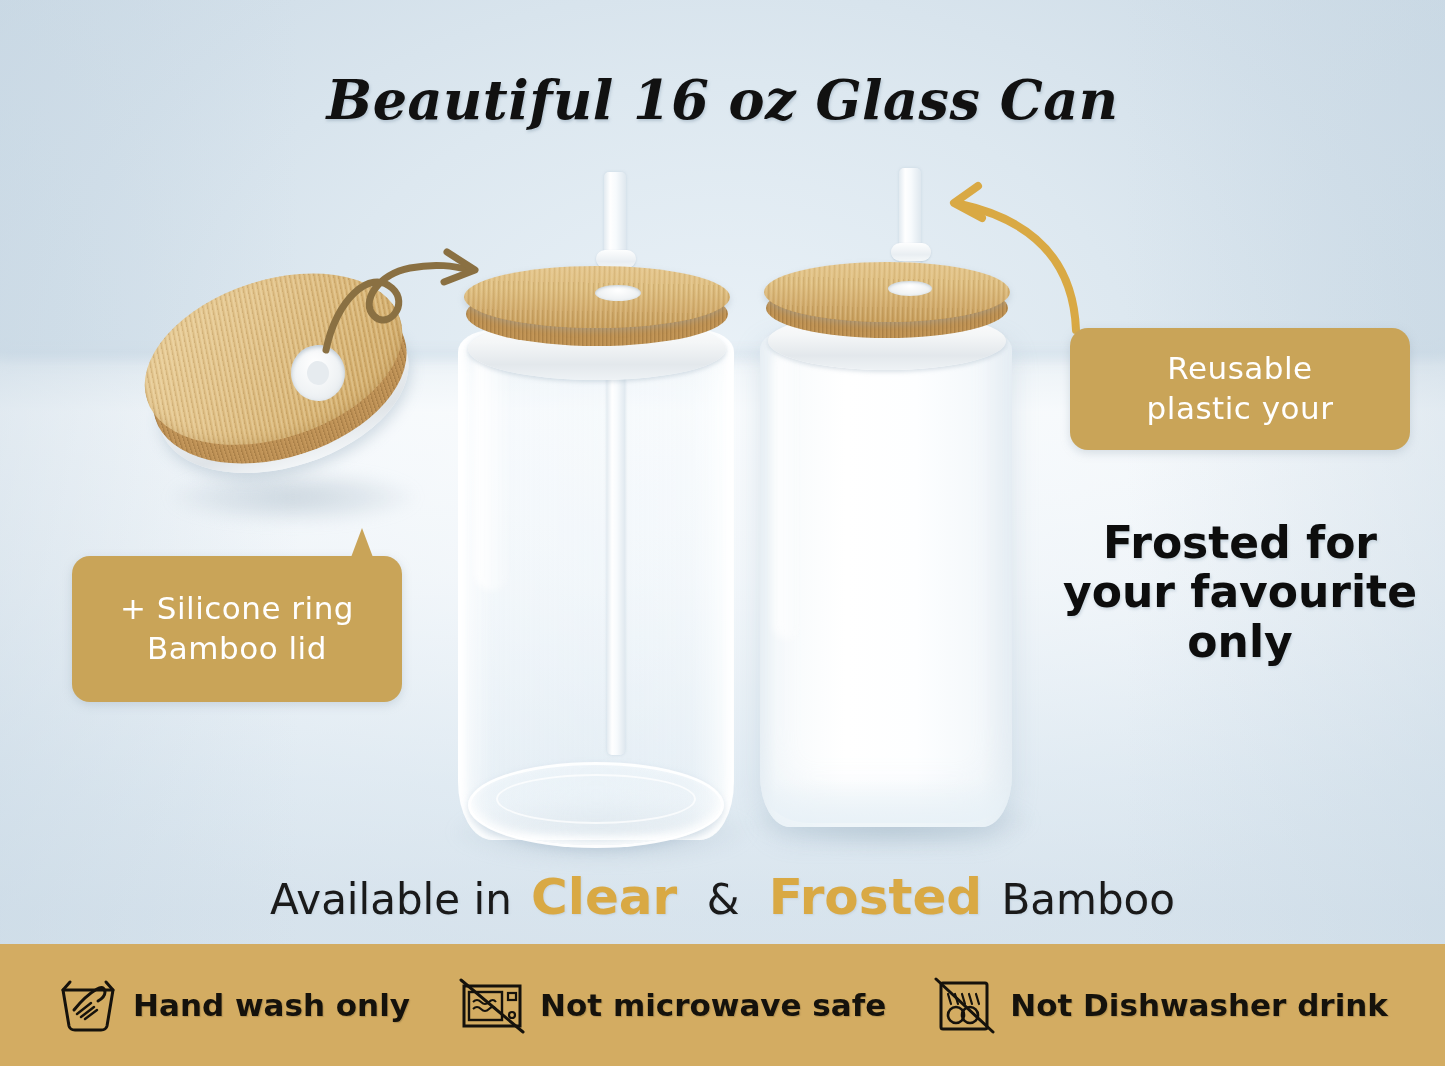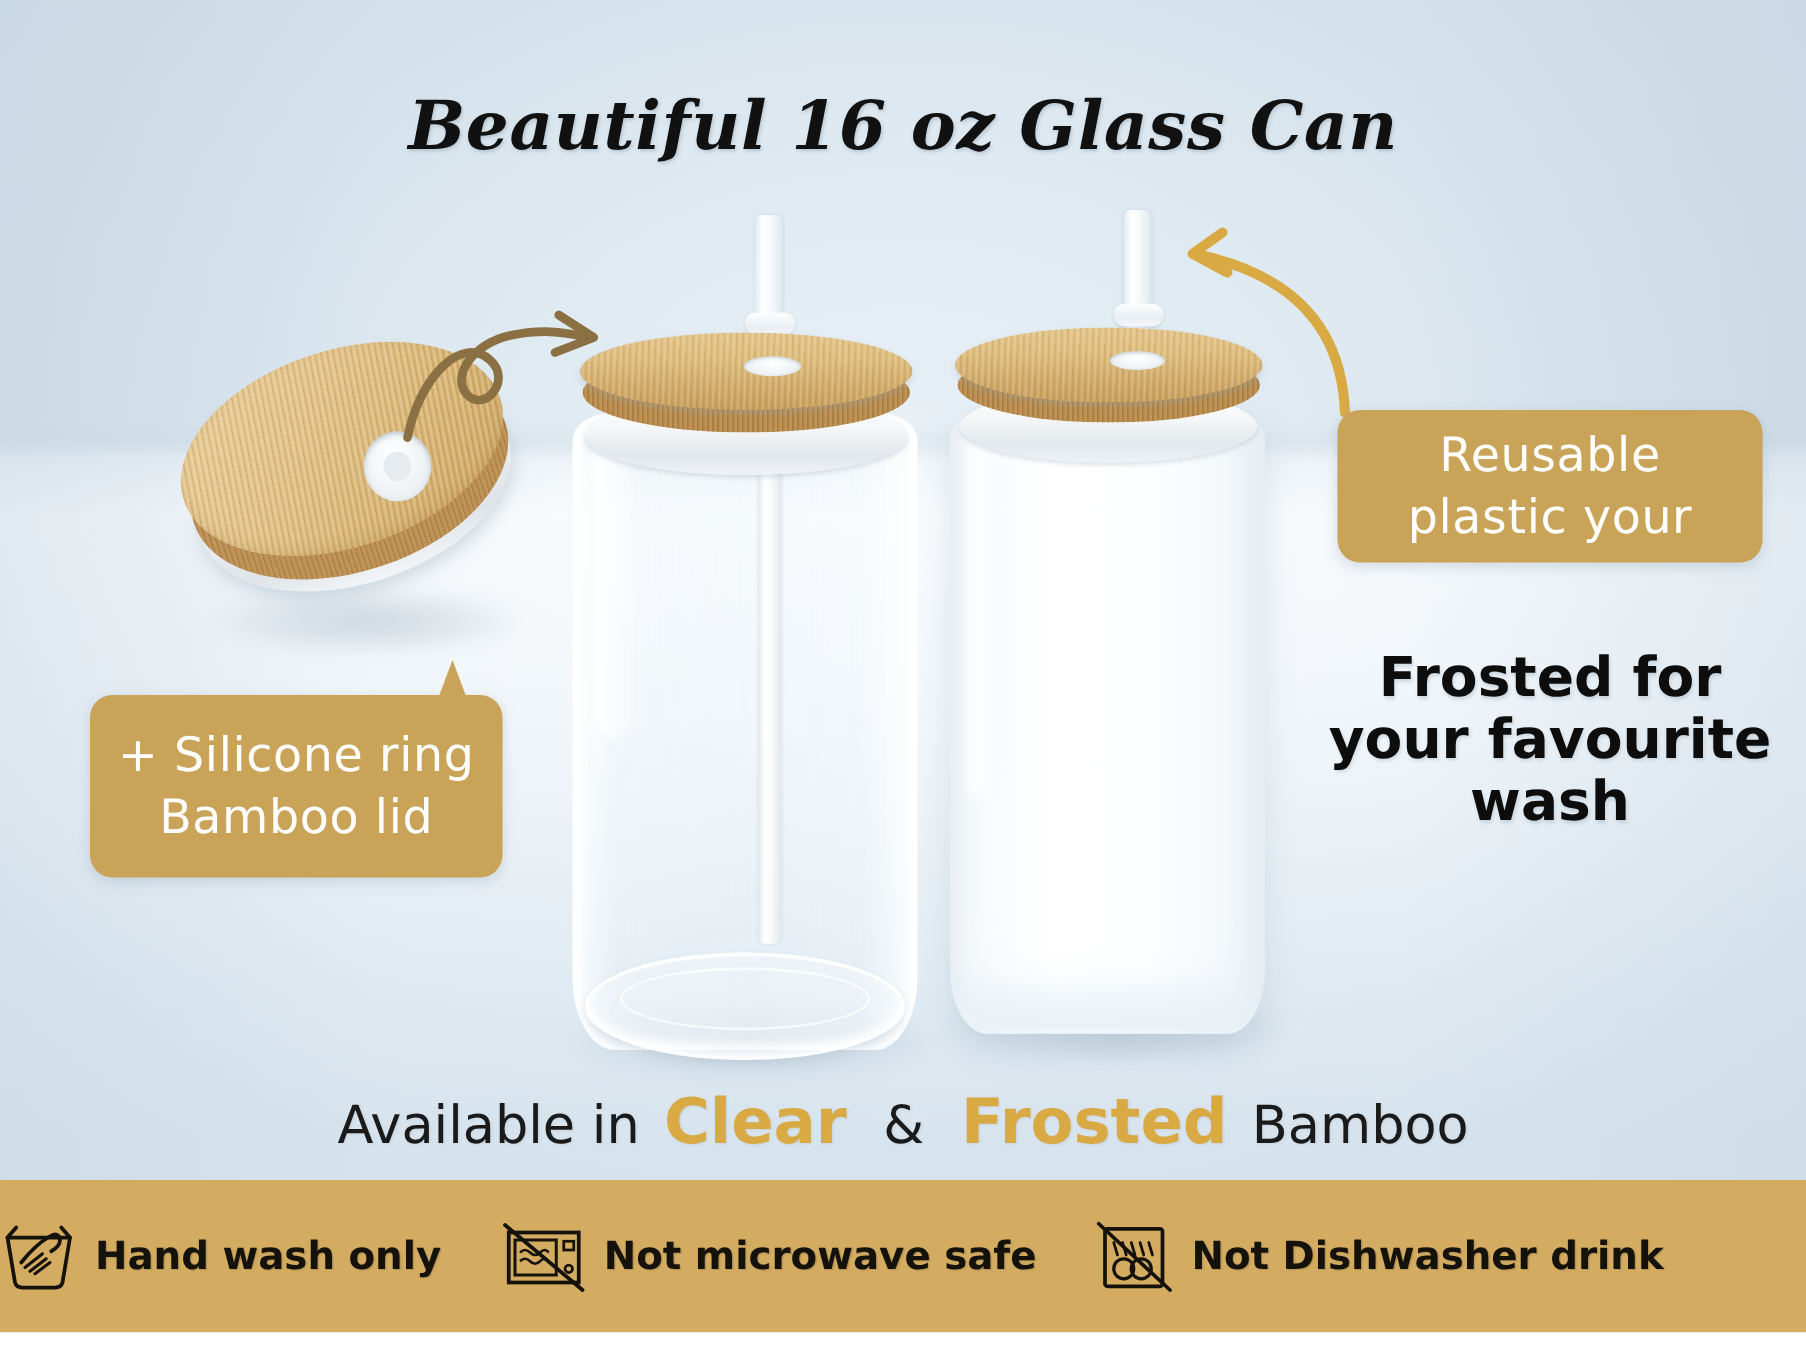--- a/index.html
+++ b/index.html
@@ -282,21 +282,21 @@
     font-family: "DejaVu Sans", sans-serif;
     text-align: center;
     line-height: 1.28;
     box-shadow: 0 3px 10px rgba(150,165,180,0.35);
     display: flex;
     align-items: center;
     justify-content: center;
     padding: 10px 18px;
   }
   .callout .line { display: block; white-space: nowrap; }
-  .callout-text { font-size: 38px; letter-spacing: 0.5px; }
+  .callout-text { font-size: 31px; letter-spacing: 0.5px; }
 
   .callout-bamboo {
     left: 72px; top: 556px;
     width: 330px; height: 146px;
   }
   .callout-bamboo .tail {
     position: absolute;
     right: 28px; top: -28px;
     width: 0; height: 0;
     border-left: 12px solid transparent;
@@ -341,20 +341,21 @@
   .available .amp { padding: 0 10px; }
 
   
   .care-bar {
     position: absolute;
     left: 0; right: 0; bottom: 0;
     height: 122px;
     background: #d3ac62;
     display: flex;
     align-items: center;
+    justify-content: center;
     gap: 48px;
   }
   .care-item {
     display: flex;
     align-items: center;
     gap: 14px;
   }
   .care-item .label {
     font-family: "DejaVu Sans", sans-serif;
     font-weight: bold;
@@ -438,21 +439,21 @@
   <div class="callout callout-straw">
     <div class="callout-text">
       <span class="line">Reusable</span>
       <span class="line">plastic your</span>
     </div>
   </div>
 
   <div class="tagline">
     <span class="line">Frosted for</span><br>
     <span class="line">your favourite</span><br>
-    <span class="line">wash</span>
+    <span class="line">only</span>
   </div>
 
   <div class="available">
     <span>Available in</span>
     <span class="hl">Clear</span>
     <span class="amp">&amp;</span>
     <span class="hl">Frosted</span>
     <span>Bamboo</span>
   </div>
 

